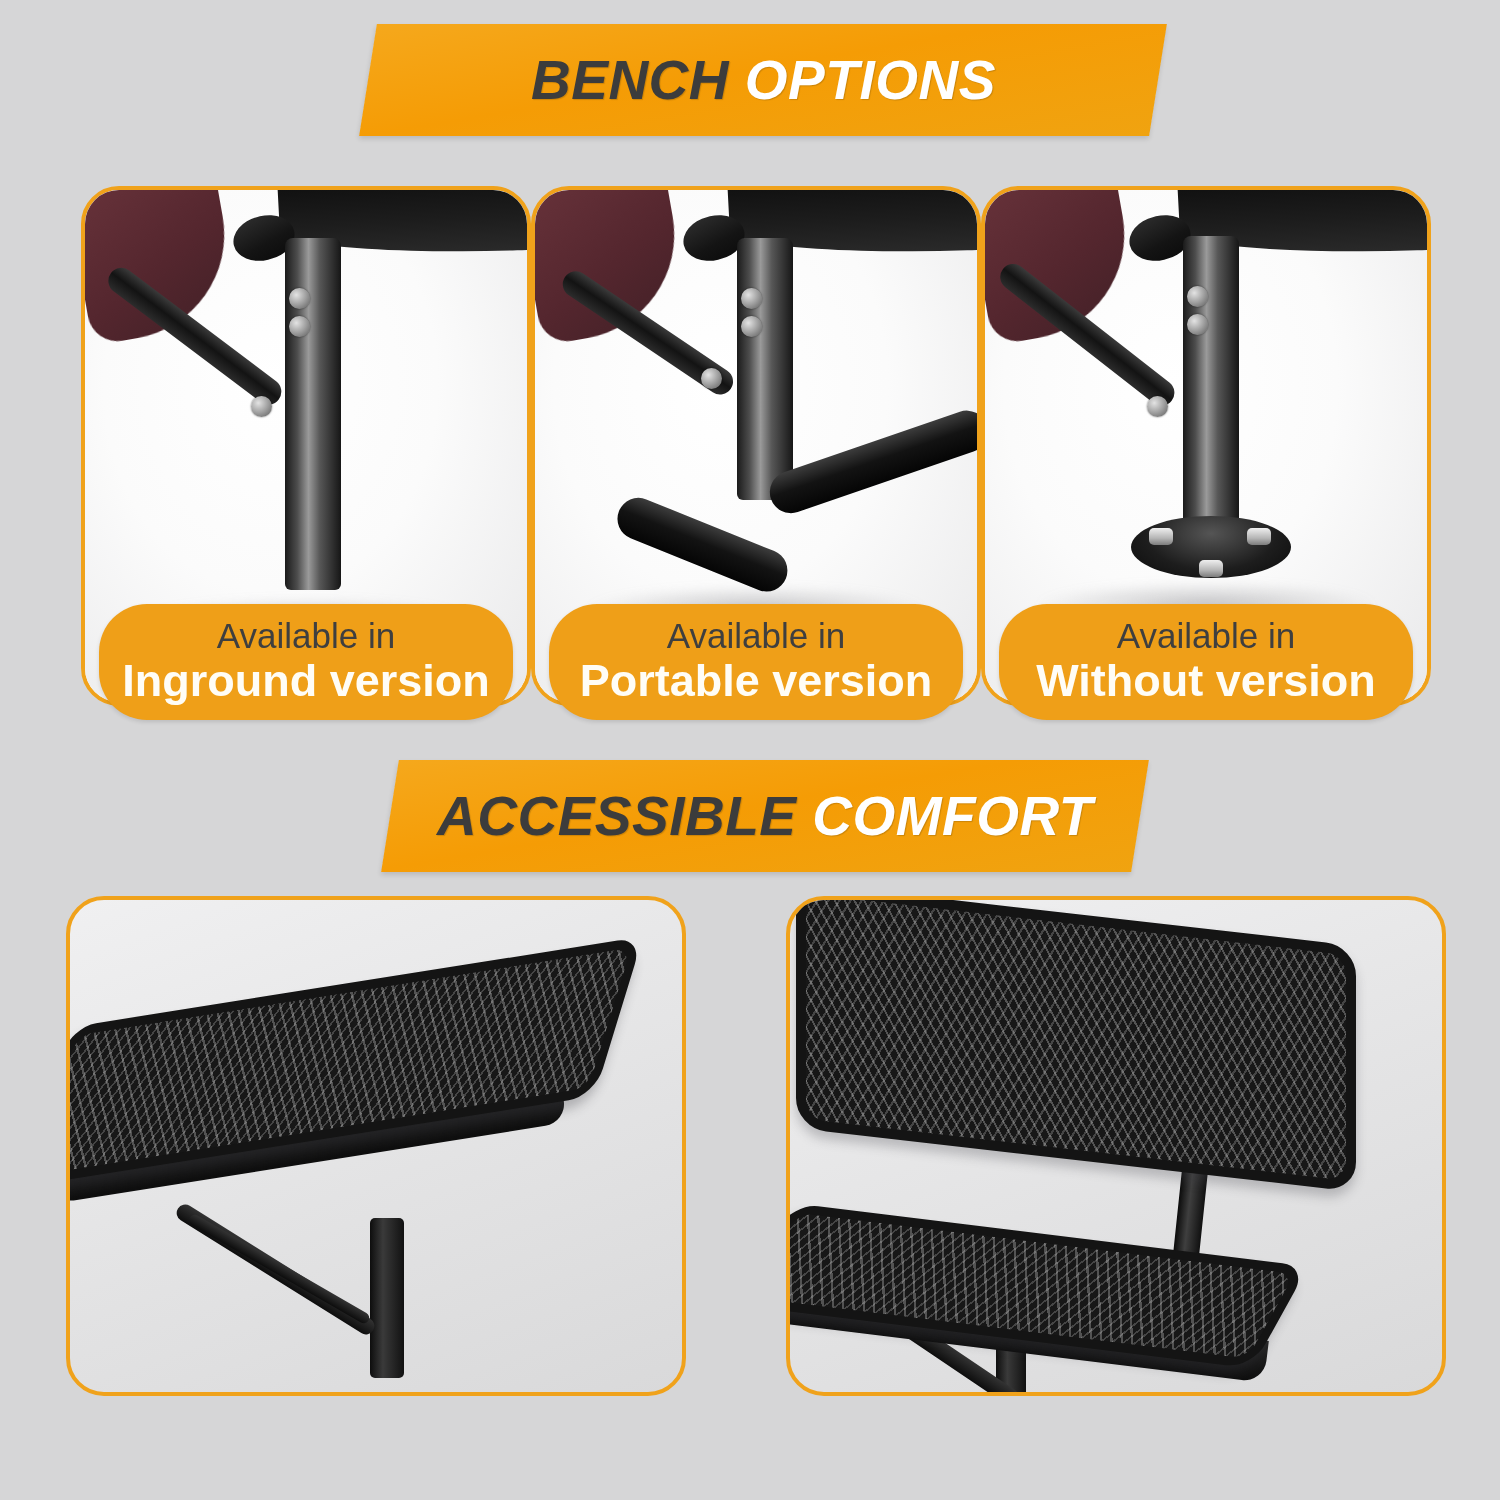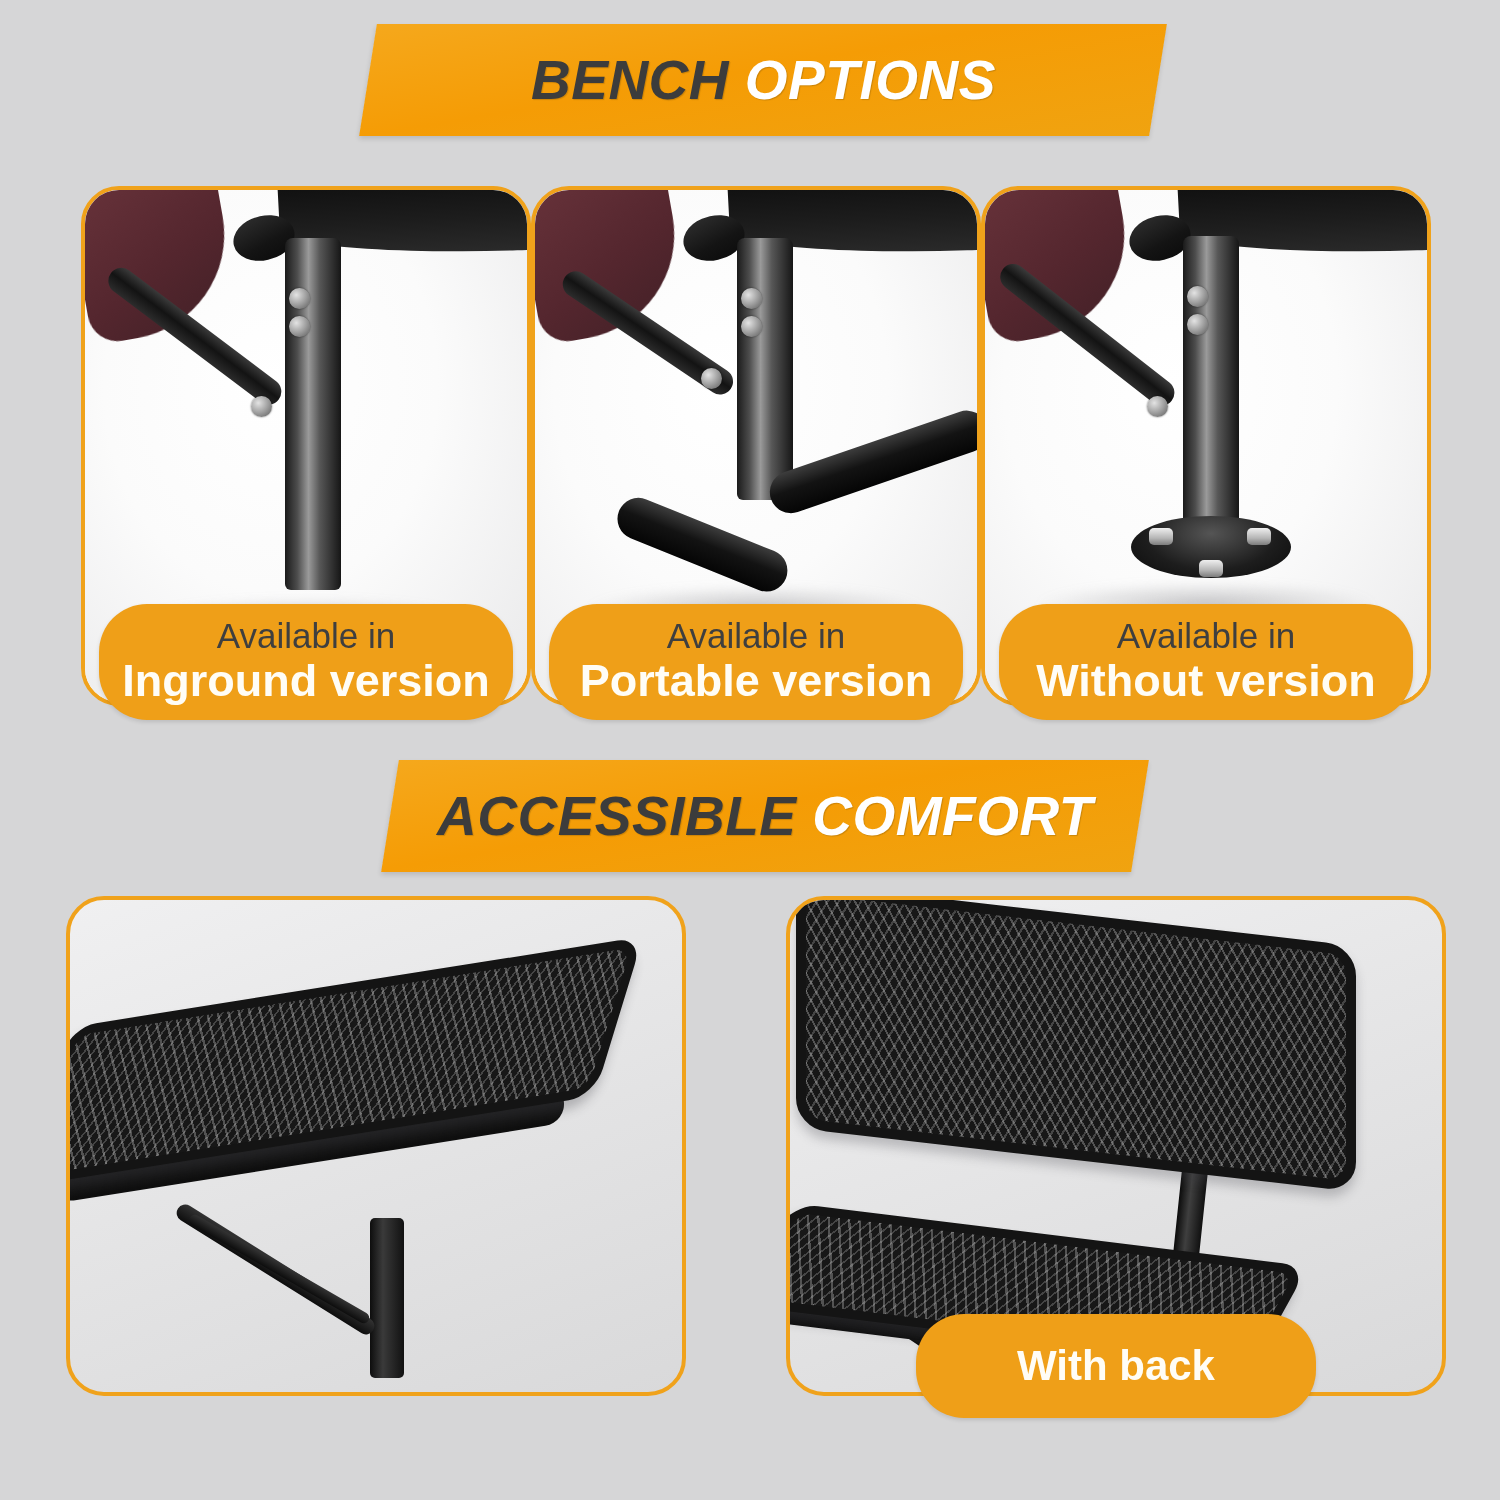--- a/index.html
+++ b/index.html
@@ -341,18 +341,15 @@
 
   <div class="cmf-card" id="card-with-back">
     <div class="photo">
       <div class="leg-post" style="left:206px;top:410px;width:30px;height:90px;"></div>
       <div class="leg-brace" style="left:86px;top:398px;width:170px;transform:rotate(34deg);transform-origin:left center;"></div>
       <div class="back-support" style="left:396px;top:232px;height:200px;transform:rotate(6deg);transform-origin:top center;"></div>
       <div class="back-slab mesh" style="left:6px;top:14px;width:560px;height:246px;transform:skewY(6.5deg);"></div>
       <div class="seat-edge" style="left:-20px;top:380px;width:500px;height:42px;transform:rotate(7deg);transform-origin:left center;"></div>
       <div class="seat-slab mesh" style="left:-26px;top:300px;width:520px;height:108px;transform:rotate(7deg) skewX(-22deg);transform-origin:left center;"></div>
     </div>
-    <div class="pill">
-      <div class="pill-single">With back</div>
-    </div>
   </div>
 
 </div>
 
 </body></html>

